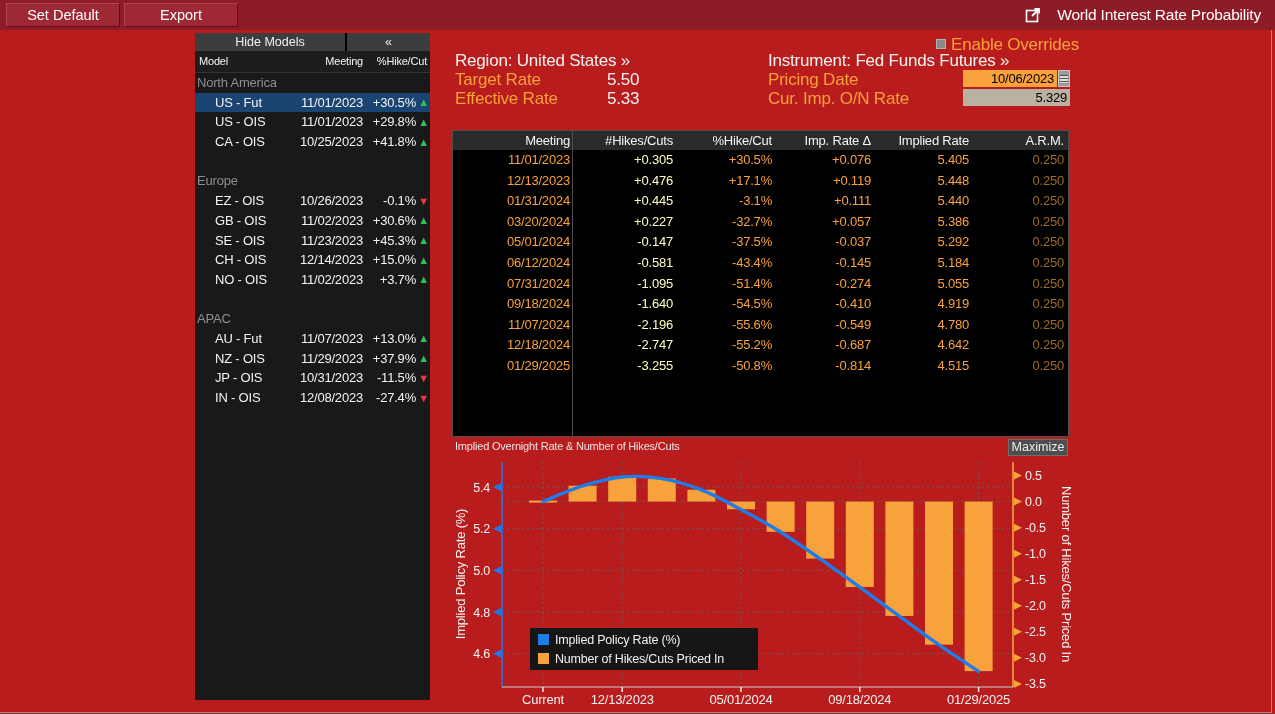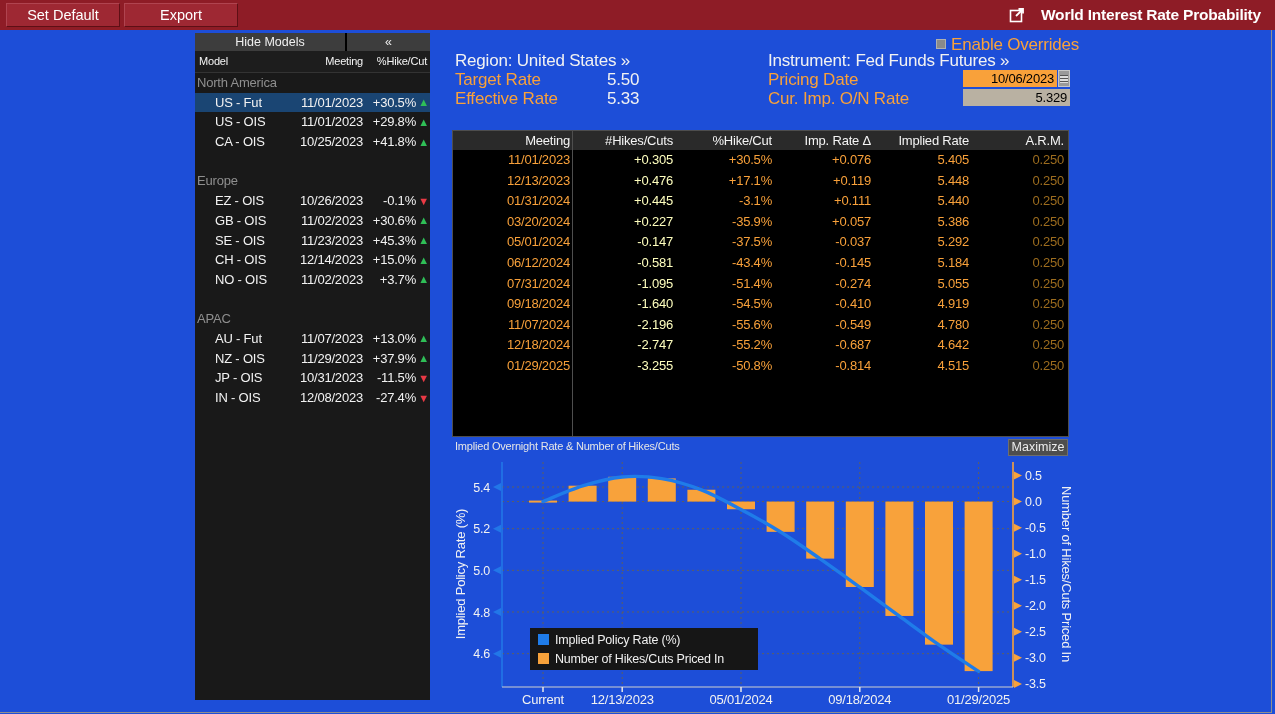--- a/index.html
+++ b/index.html
@@ -1,28 +1,28 @@
 <!DOCTYPE html>
 <html><head>
 <meta charset="utf-8">
 <style>
   * { margin:0; padding:0; box-sizing:border-box; }
   html,body { background:#000; }
   body { font-family:"Liberation Sans","DejaVu Sans",sans-serif; }
-  .screen { position:relative; width:1275px; height:714px; background:#1d4ed8; overflow:hidden;
+  .screen { position:relative; width:1275px; height:714px; background:#b91c1c; overflow:hidden;
             color:#f2f2f2; letter-spacing:-0.2px; }
 
   
   .topbar { position:absolute; left:0; top:0; width:1275px; height:30px; background:#8e1c26; }
   .tb-btn { position:absolute; top:3px; height:24px; width:114px; background:#9e2833;
             border:1px solid #b04450; border-right-color:#5e0f15; border-bottom-color:#5e0f15;
             color:#fff; font-size:14.5px; text-align:center; line-height:22px; cursor:pointer; }
   .tb-btn.export { left:124px; }
   .tb-btn.setdef { left:6px; }
-  .tb-right { position:absolute; right:14px; top:0; height:30px; display:flex; align-items:center; gap:16px;font-weight:bold; }
+  .tb-right { position:absolute; right:14px; top:0; height:30px; display:flex; align-items:center; gap:16px; }
   .tb-title { color:#fff; font-size:15.5px; }
   .share-icon { width:16px; height:16px; display:inline-block; }
 
   
   .models-panel { position:absolute; left:195px; top:33px; width:235px; height:667px; background:#191919; }
   .mp-buttons { display:flex; height:18px; gap:2px; background:#000; }
   .mp-btn { background:#3d3d3d; color:#f0f0f0; font-size:12.5px; text-align:center;
             line-height:18px; border:none; cursor:pointer; }
   .mp-btn.hide { width:150px; }
   .mp-btn.collapse { flex:1; }
@@ -237,21 +237,21 @@
           <span class="mt-c mt-c0 p0">01/31/2024</span>
           <span class="mt-c mt-c1 p1">+0.445</span>
           <span class="mt-c mt-c2 p2">-3.1%</span>
           <span class="mt-c mt-c3 p3">+0.111</span>
           <span class="mt-c mt-c4 p4">5.440</span>
           <span class="mt-c mt-c5 p5">0.250</span>
         </div>
         <div class="mt-row">
           <span class="mt-c mt-c0 p0">03/20/2024</span>
           <span class="mt-c mt-c1 p1">+0.227</span>
-          <span class="mt-c mt-c2 p2">-35.9%</span>
+          <span class="mt-c mt-c2 p2">-32.7%</span>
           <span class="mt-c mt-c3 p3">+0.057</span>
           <span class="mt-c mt-c4 p4">5.386</span>
           <span class="mt-c mt-c5 p5">0.250</span>
         </div>
         <div class="mt-row">
           <span class="mt-c mt-c0 p0">05/01/2024</span>
           <span class="mt-c mt-c1 p1">-0.147</span>
           <span class="mt-c mt-c2 p2">-37.5%</span>
           <span class="mt-c mt-c3 p3">-0.037</span>
           <span class="mt-c mt-c4 p4">5.292</span>

